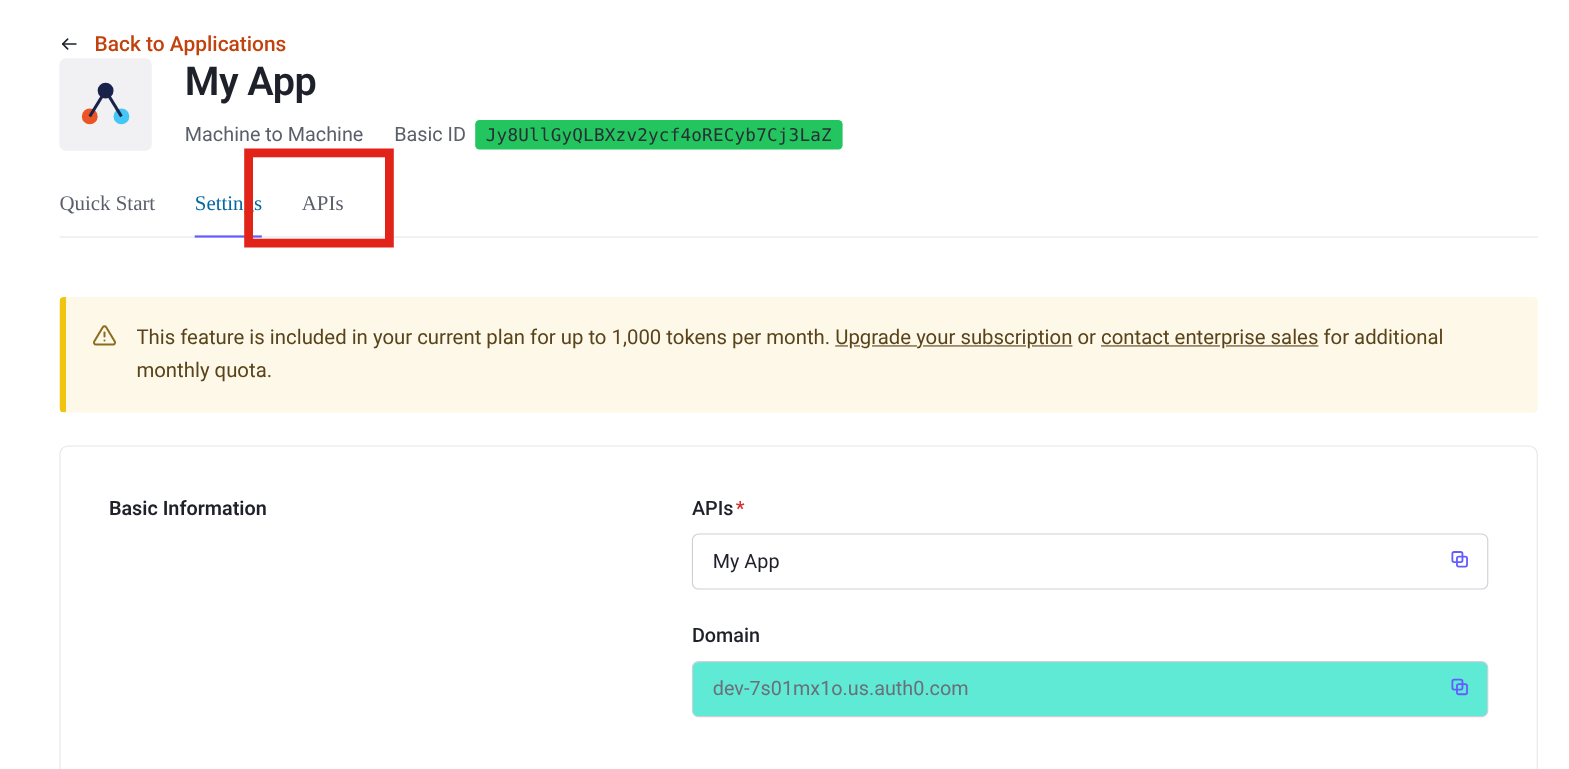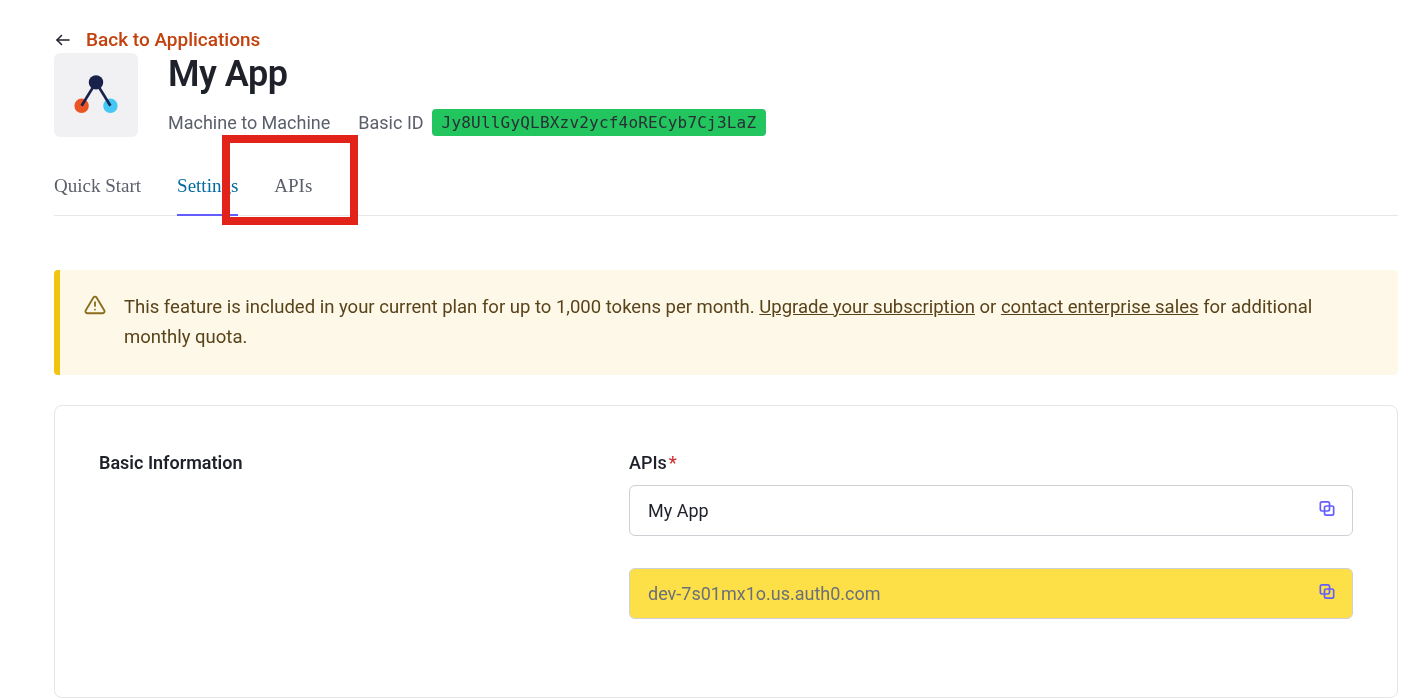--- a/index.html
+++ b/index.html
@@ -169,21 +169,21 @@
       width: 100%;
       font-size: 18px;
       font-family: inherit;
       padding: 14px 50px 14px 18px;
       border: 1px solid #cfcfd6;
       border-radius: 6px;
       color: #1e212a;
       background: #fff;
     }
     .text-input.readonly {
-      background: #fde047;
+      background: #5eead4;
       color: #6a6f79;
     }
     .copy-btn {
       position: absolute;
       right: 10px;
       top: 50%;
       transform: translateY(-50%);
       background: none;
       border: none;
       cursor: pointer;
@@ -263,20 +263,21 @@
         <input type="text" class="text-input" value="My App" style="">
         <button class="copy-btn">
           <svg width="20" height="20" viewBox="0 0 24 24" fill="none" stroke="#635dff" stroke-width="2" stroke-linecap="round" stroke-linejoin="round">
               <rect x="9" y="9" width="11" height="11" rx="2"></rect>
               <rect x="4" y="4" width="11" height="11" rx="2"></rect>
             </svg>
         </button>
       </div>
     </div>
     <div class="field">
+      <label class="field-label">Domain</label>
       <div class="input-wrap">
         <input type="text" class="text-input readonly" readonly="" value="dev-7s01mx1o.us.auth0.com" style="">
         <button class="copy-btn">
           <svg width="20" height="20" viewBox="0 0 24 24" fill="none" stroke="#635dff" stroke-width="2" stroke-linecap="round" stroke-linejoin="round">
               <rect x="9" y="9" width="11" height="11" rx="2"></rect>
               <rect x="4" y="4" width="11" height="11" rx="2"></rect>
             </svg>
         </button>
       </div>
     </div>

